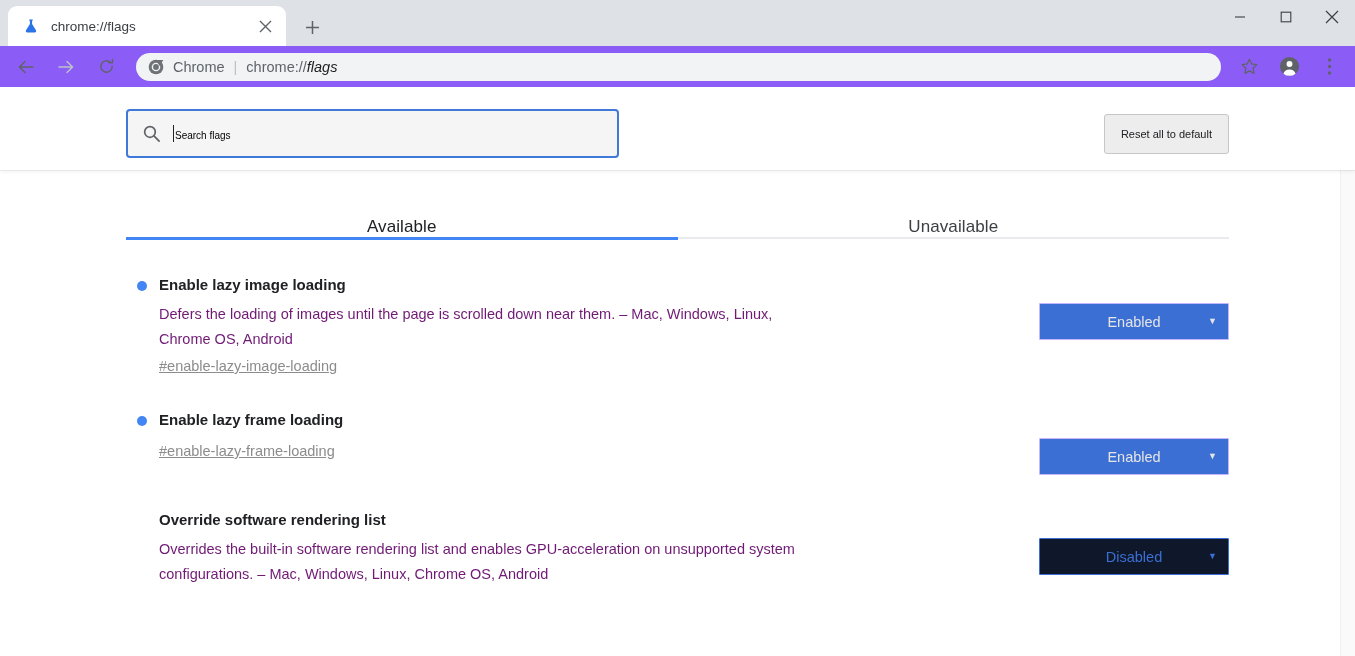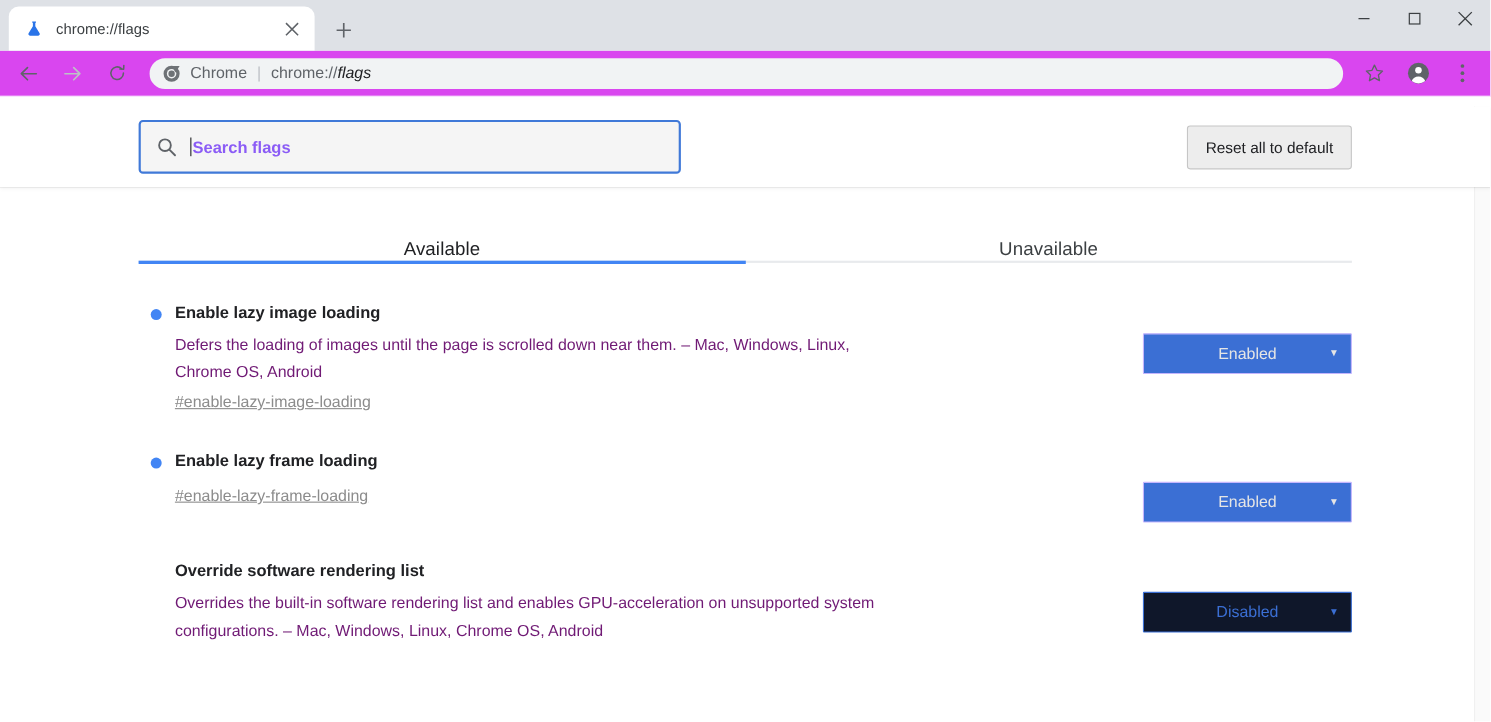--- a/index.html
+++ b/index.html
@@ -42,21 +42,21 @@
     position: absolute; right: 0; top: 0; height: 46px;
     display: flex; align-items: flex-start;
   }
   .winbtn {
     width: 46px; height: 34px; display: flex; align-items: center; justify-content: center;
     color: #3c4043;
   }
 
   
   .toolbar {
-    height: 42px; background: #d946ef;
+    height: 42px; background: #8b5cf6;
     display: flex; align-items: center; padding: 0 6px;
     border-bottom: 1px solid #ffffff;
   }
   .tbicon {
     width: 34px; height: 34px; border-radius: 50%;
     display: flex; align-items: center; justify-content: center;
     margin: 0 3px; flex: 0 0 34px;
   }
   .omnibox {
     flex: 1; height: 28px; background: #f1f3f4; border-radius: 14px;
@@ -84,30 +84,30 @@
     width: 1103px; margin: 0 auto; display: flex; align-items: center;
     justify-content: space-between; padding-left: 0;
   }
   .searchbox {
     width: 493px; height: 49px; margin-left: 0;
     border: 2px solid #4079d8; border-radius: 4px;
     background: #f5f5f5; display: flex; align-items: center; padding: 0 14px;
   }
   .search-icon { flex: 0 0 20px; margin-right: 11px; color: #5f6368; display:flex; }
   .search-placeholder {
-    font-size: 15px; color: #8b5cf6; position: relative; font-weight: bold;
+    font-size: 10px; color: #000000; position: relative;
   }
   .caret {
     display: inline-block; width: 1px; height: 17px; background: #202124;
     vertical-align: -3px; margin-right: 1px;
   }
   .reset-btn {
     height: 40px; padding: 0 16px;
     background: #ededed; border: 1px solid #c6c6c6; border-radius: 3px;
-    font-size: 14px; color: #202124; font-family: "Liberation Sans", sans-serif;
+    font-size: 11px; color: #202124; font-family: "Liberation Sans", sans-serif;
     display: flex; align-items: center; justify-content: center;
   }
 
   .content {
     width: 1103px; margin: 0 auto; position: relative;
   }
 
   
   .flagtabs { display: flex; margin-top: 47px; position: relative; }
   .flagtab {

